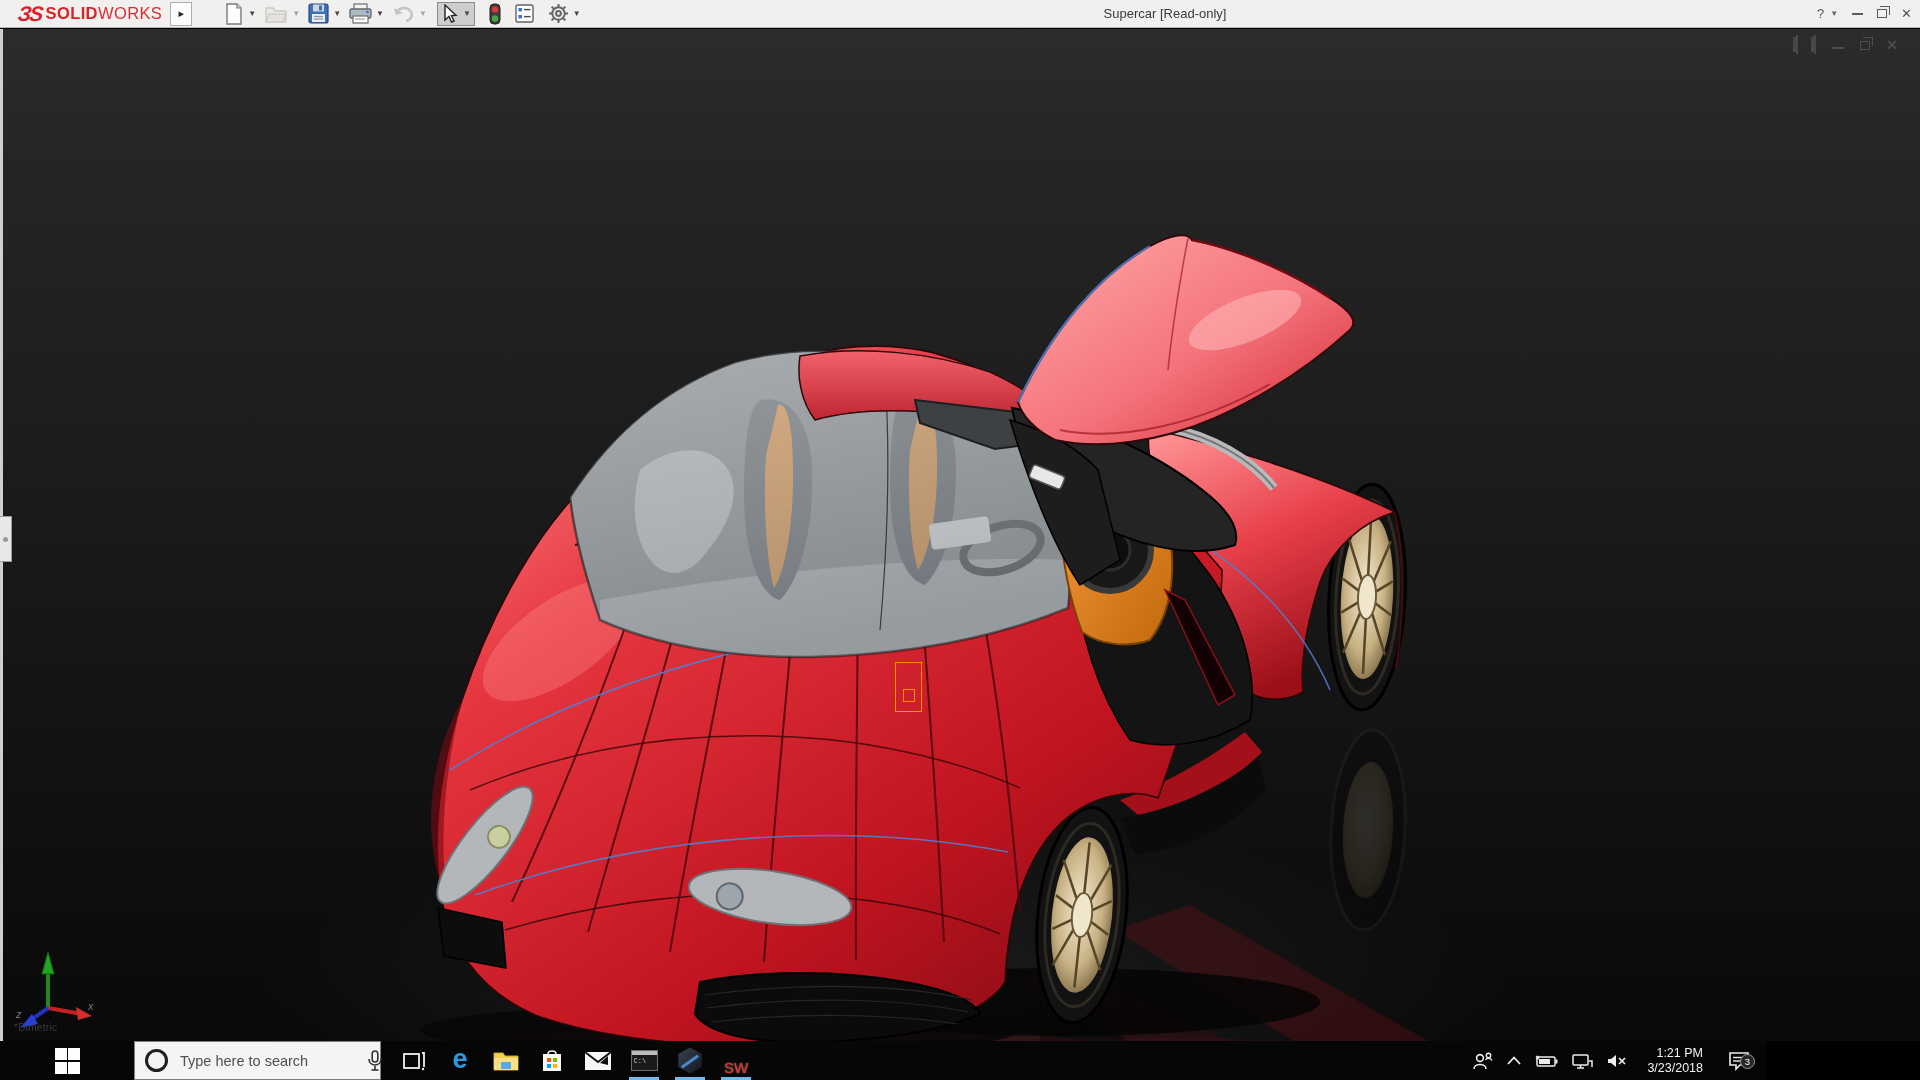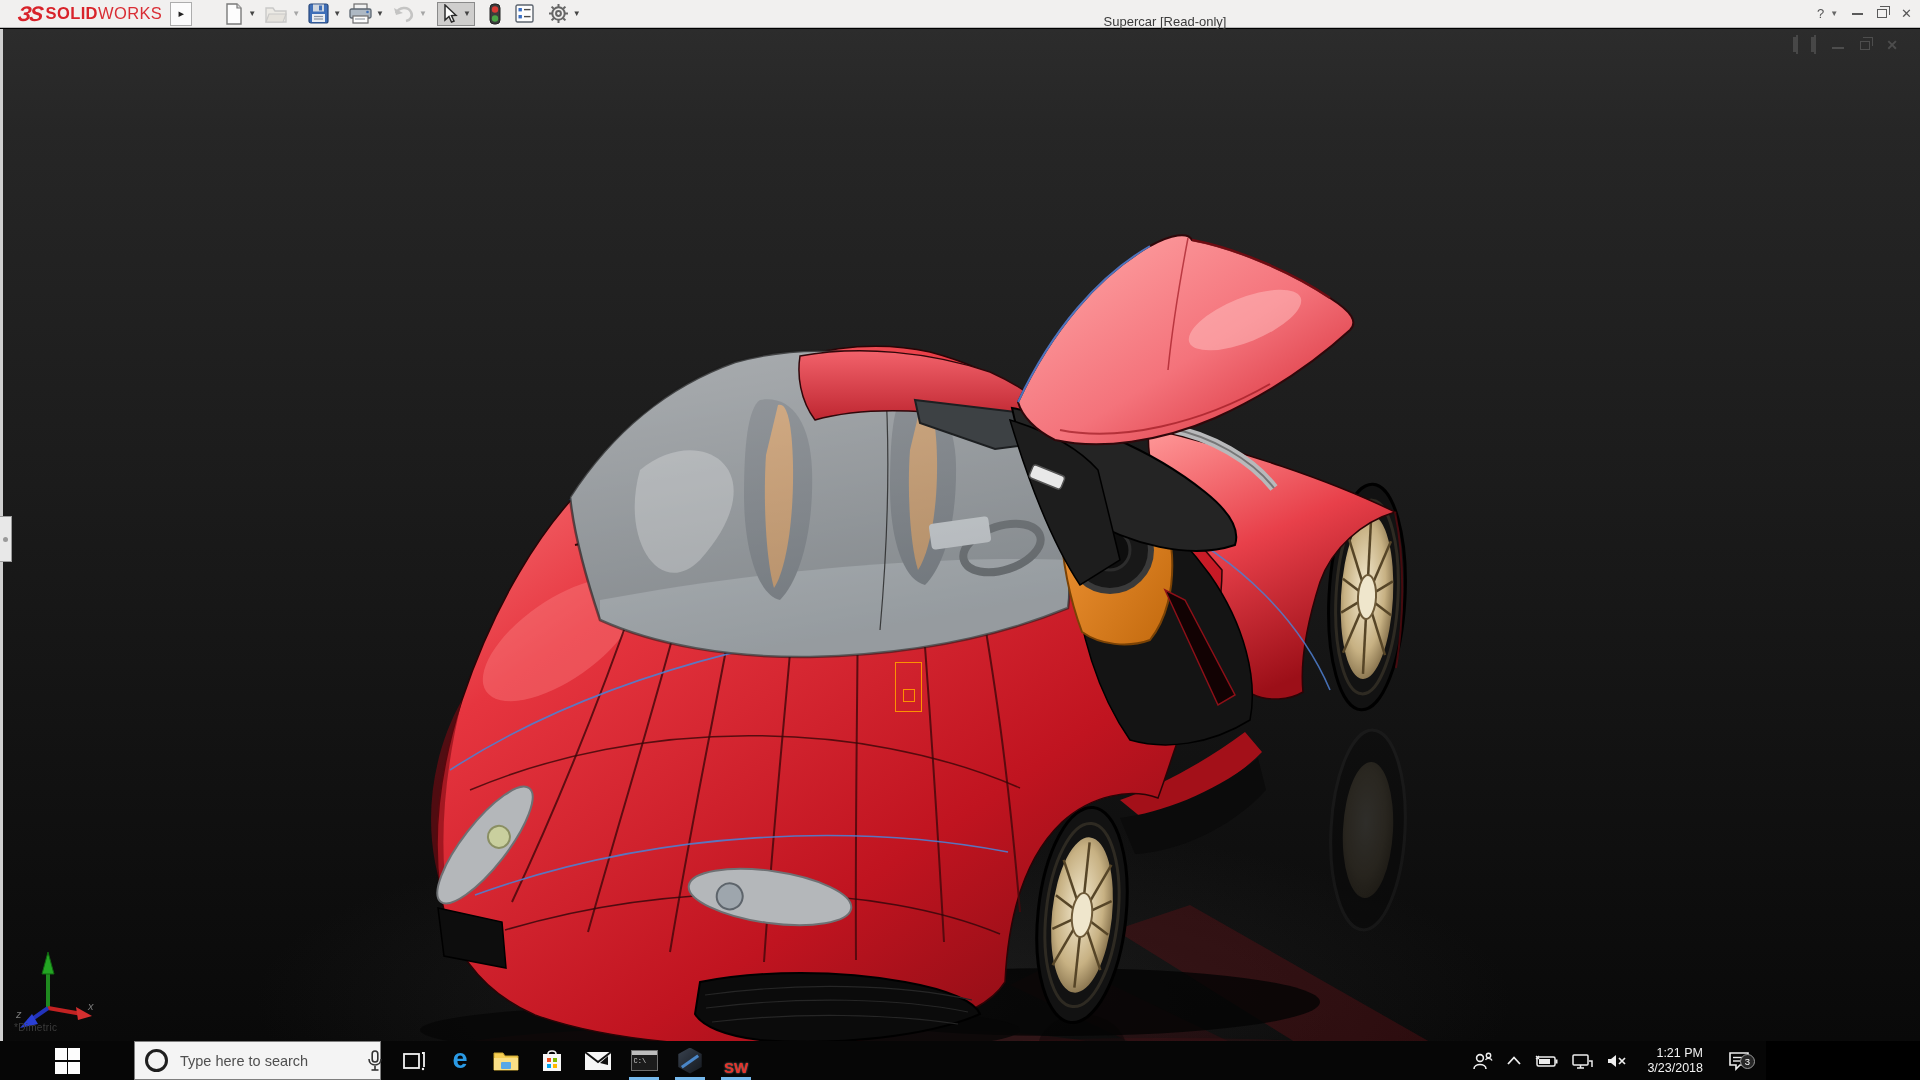--- a/index.html
+++ b/index.html
@@ -21,21 +21,21 @@
   .brand-text .b{font-weight:bold;} .brand-text .l{font-weight:normal;opacity:.95;}
   .flyout-btn{width:22px;height:24px;margin-left:8px;background:#fcfcfc;border:1px solid #adadad;
     display:flex;align-items:center;justify-content:center;font-size:11px;color:#222;cursor:default;}
   .qat{display:flex;align-items:center;margin-left:30px;height:28px;}
   .qat .tbtn{display:flex;align-items:center;justify-content:center;height:26px;padding:0 2px;}
   .tbtn svg{display:block;}
   .caret{font-size:8px;color:#444;margin:0 6px 0 2px;}
   .caret.dim{color:#a5a5a5;}
   .pressed{background:#cfcecd;border:1px solid #8a8a8a;height:24px;display:flex;align-items:center;padding:0 3px;margin:0 4px;}
   .dim-ico{opacity:.45;}
-  .win-title{position:absolute;left:1165px;top:8px;height:27px;line-height:27px;transform:translateX(-50%);
+  .win-title{position:absolute;left:1165px;top:0;height:27px;line-height:27px;transform:translateX(-50%);
     font-size:13px;color:#3a3a3a;white-space:nowrap;}
   .tb-right{position:absolute;right:8px;top:0;height:27px;display:flex;align-items:center;gap:14px;color:#555;}
   .tb-right .g{font-size:13px;line-height:27px;}
   .help-caret{font-size:8px;color:#666;margin-left:-8px;}
   .glyph-min{width:11px;height:2px;background:#5a5a5a;}
   .glyph-restore{width:10px;height:9px;border:1.4px solid #5a5a5a;position:relative;background:transparent;}
   .glyph-restore:before{content:"";position:absolute;left:2px;top:-4px;width:9px;height:8px;border:1.4px solid #5a5a5a;border-bottom:none;border-left:none;}
   .glyph-x{font-size:13px;color:#555;}
 
   
@@ -72,21 +72,21 @@
   .cortana-ring{width:23px;height:23px;border:3px solid #1f1f1f;border-radius:50%;flex:0 0 auto;}
   .searchbox input{flex:1;border:none;outline:none;background:transparent;font-size:14.5px;color:#444;
     padding-left:12px;font-family:"Liberation Sans",sans-serif;}
   .searchbox input::placeholder{color:#4f4f4f;opacity:1;}
   .mic{flex:0 0 auto;}
   .tb-apps{display:flex;align-items:stretch;margin-left:10px;}
   .appbtn{width:46px;display:flex;align-items:center;justify-content:center;position:relative;}
   .appbtn .runline{position:absolute;left:8px;right:8px;bottom:0;height:3px;background:var(--underline-blue);}
   .edge-e{font-size:27px;font-weight:bold;color:#2a9ae5;line-height:27px;transform:translateY(-1px);}
   .sw-badge{display:flex;flex-direction:column;align-items:center;line-height:1;}
-  .sw-badge .t{font-size:15px;font-weight:bold;color:#e8332a;letter-spacing:0;
+  .sw-badge .t{font-size:15px;font-weight:normal;color:#e8332a;letter-spacing:0;
     text-shadow:0 0 2px rgba(255,255,255,.55);margin-top:21px;}
   .sw-badge .y{font-size:7px;font-weight:bold;color:#e6c87a;margin-top:1px;}
   .term-ico{width:27px;height:21px;background:#1b1b1b;border:1px solid #6d6d6d;position:relative;}
   .term-ico .bar{position:absolute;left:0;top:0;right:0;height:4px;background:#bdbdbd;}
   .term-ico .txt{position:absolute;left:2px;top:6px;font-size:7px;color:#cfcfcf;font-family:"Liberation Mono",monospace;}
   .cube-ico{width:26px;height:26px;background:linear-gradient(135deg,#3a4350 0%,#222831 60%,#14181e 100%);
     clip-path:polygon(50% 0,95% 25%,95% 75%,50% 100%,5% 75%,5% 25%);position:relative;}
   .cube-ico i{position:absolute;left:3px;top:12px;width:20px;height:3px;background:#4a86c8;transform:rotate(-35deg);}
   .tb-spacer{flex:1;}
   .tray{display:flex;align-items:center;gap:13px;padding-right:10px;}

